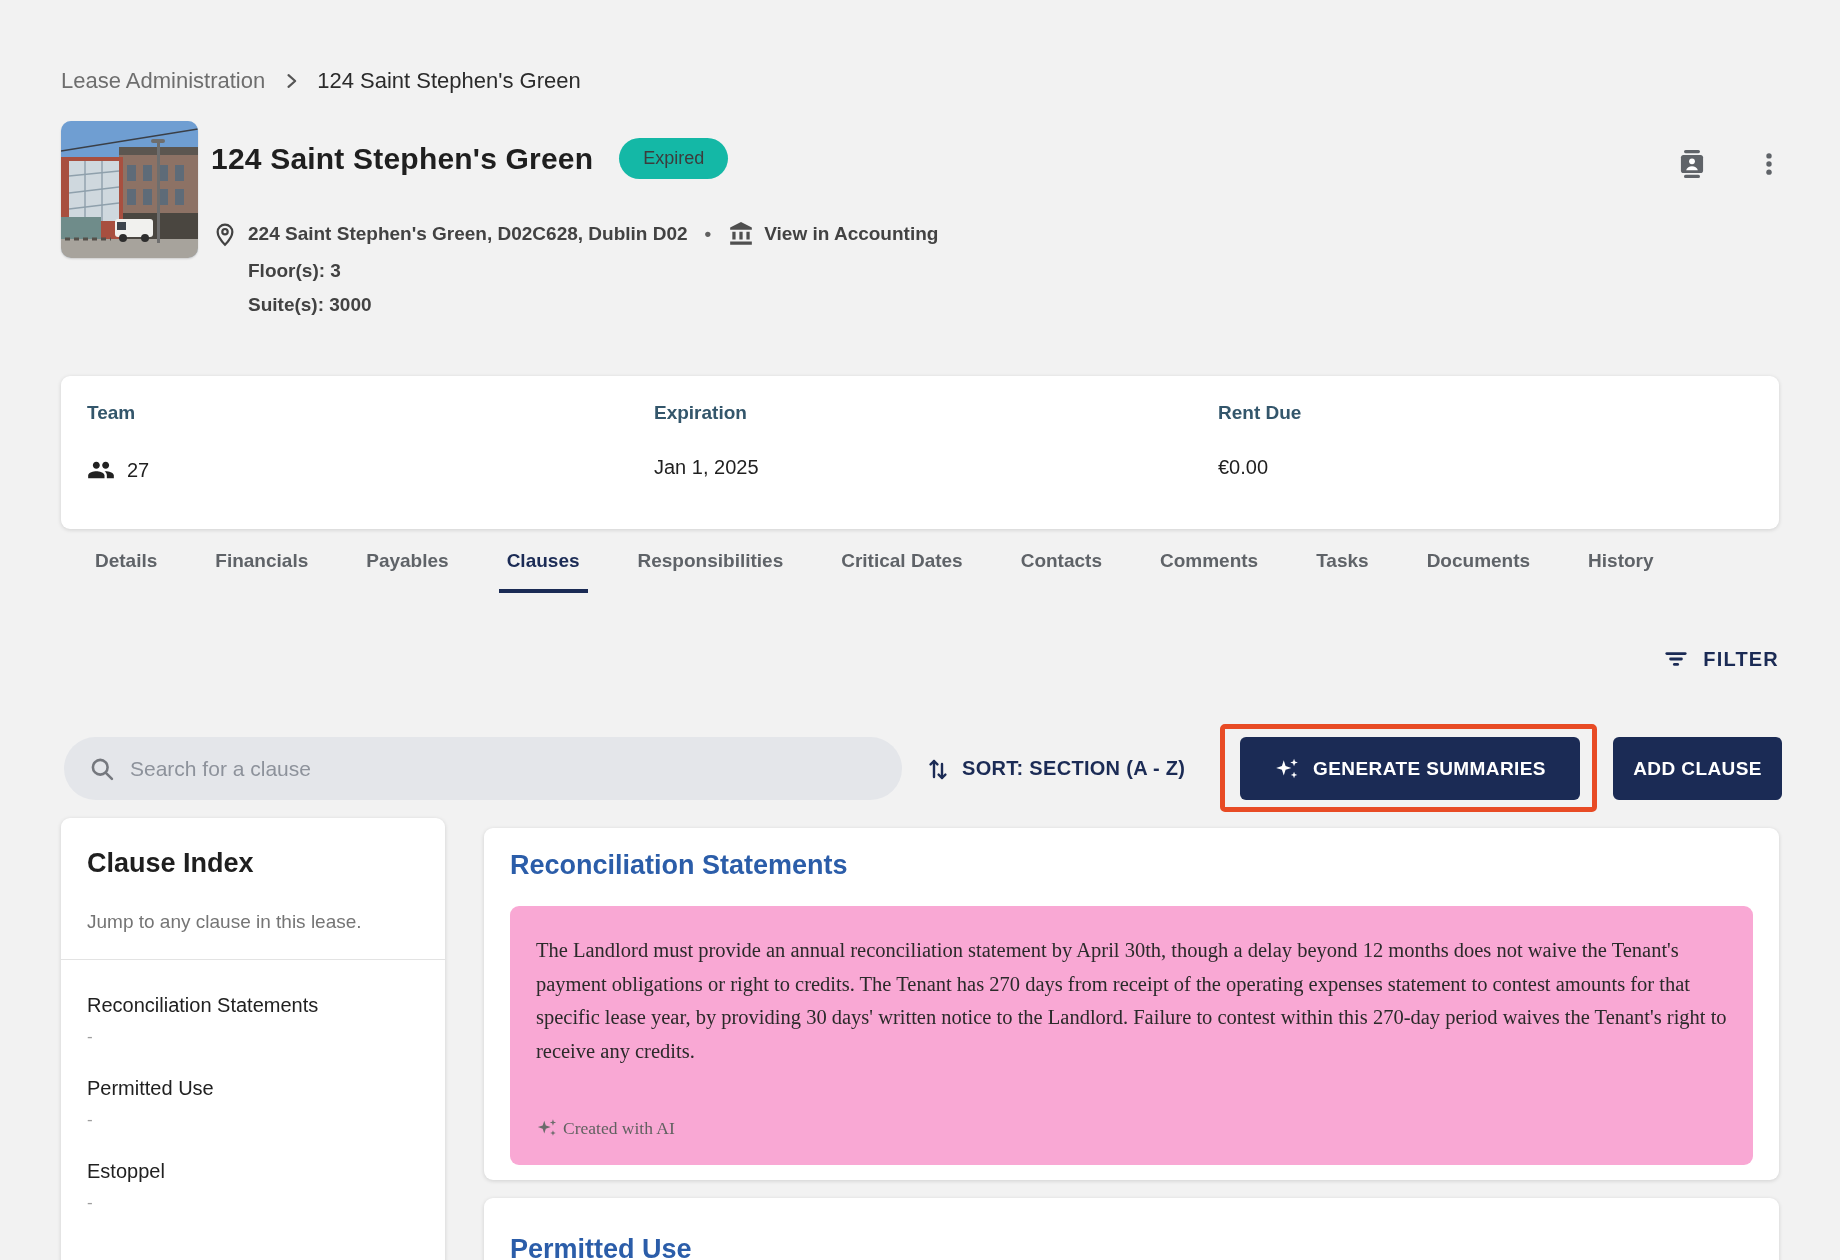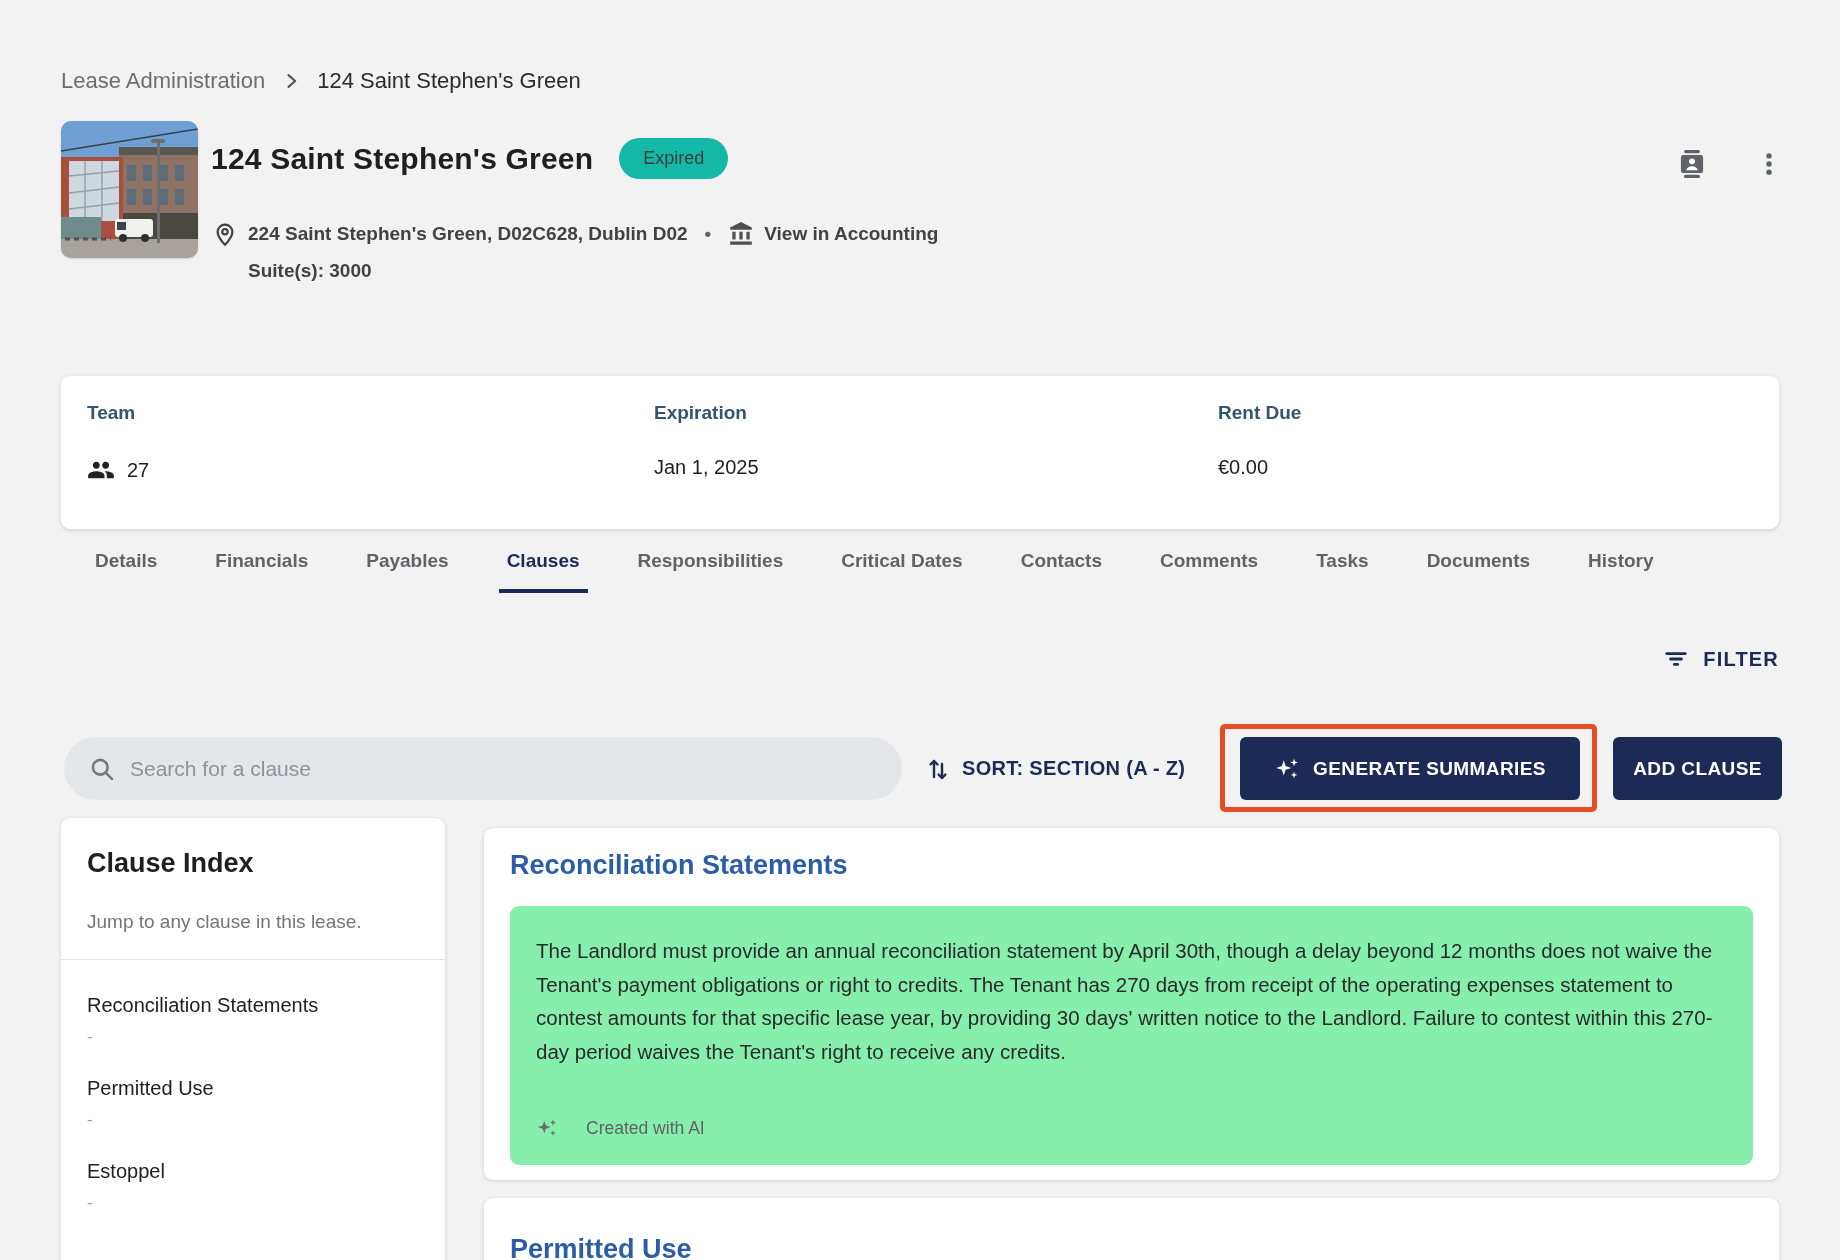--- a/index.html
+++ b/index.html
@@ -67,23 +67,23 @@
   .index-divider{border-top:1px solid #e3e3e3;}
   .index-list{padding:14px 26px;}
   .index-item{padding:20px 0 10px;cursor:pointer;}
   .index-item .lbl{font-size:20px;color:#212121;}
   .index-item .val{margin-top:10px;font-size:17px;color:#9e9e9e;}
   
   .clause-card{position:absolute;left:484px;width:1295px;}
   .clause-card.first{top:828px;height:352px;}
   .clause-card.second{top:1198px;height:160px;}
   .clause-title{position:absolute;left:26px;top:22px;font-size:27px;font-weight:700;color:var(--heading-blue);cursor:pointer;}
-  .summary-box{position:absolute;left:26px;right:26px;top:78px;bottom:15px;background:#86efac;border-radius:9px;padding:28px 26px;}
+  .summary-box{position:absolute;left:26px;right:26px;top:78px;bottom:15px;background:#f9a8d4;border-radius:9px;padding:28px 26px;font-family:Liberation Serif, serif;}
   .summary-text{font-size:20.5px;line-height:1.64;color:#2a2a2a;max-width:1195px;}
-  .ai-row{position:absolute;left:26px;bottom:26px;display:flex;align-items:center;gap:28px;color:#616161;font-size:17.5px;}
+  .ai-row{position:absolute;left:26px;bottom:26px;display:flex;align-items:center;gap:5px;color:#616161;font-size:17.5px;}
   svg{display:block;}
 </style>
 </head>
 <body>
 
 <nav class="breadcrumb">
   <span class="parent">Lease Administration</span>
   <span class="crumb-chevron">
     <svg width="20" height="20" viewBox="0 0 24 24">
         <path d="M9 5l8 7-8 7" fill="none" stroke="#555" stroke-width="2.6" stroke-linecap="round" stroke-linejoin="round"></path>
@@ -155,20 +155,21 @@
     <span class="dot">•</span>
     <span class="accounting-link">
       <span>
         <svg width="26" height="26" viewBox="0 0 24 24" fill="#4f4f4f">
             <path d="M4 10h3v7H4zM10.5 10h3v7h-3zM17 10h3v7h-3zM2 19h20v3H2zM12 1 2 6v2h20V6z"></path>
           </svg>
       </span>
       <span>View in Accounting</span>
     </span>
   </div>
+  <div class="sub-line">Floor(s): 3</div>
   <div class="sub-line">Suite(s): 3000</div>
 </div>
 
 <div class="hdr-actions">
   <button class="icon-btn">
     <svg width="32" height="32" viewBox="0 0 24 24" fill="#5f6368">
       <rect x="6" y="1.5" width="12" height="2.4" rx="1.2"></rect>
       <rect x="6" y="20.1" width="12" height="2.4" rx="1.2"></rect>
       <path d="M5.5 5.2h13c1 0 1.8.8 1.8 1.8v10c0 1-.8 1.8-1.8 1.8h-13c-1 0-1.8-.8-1.8-1.8V7c0-1 .8-1.8 1.8-1.8z"></path>
       <circle cx="12" cy="10" r="2.2" fill="#fff"></circle>

